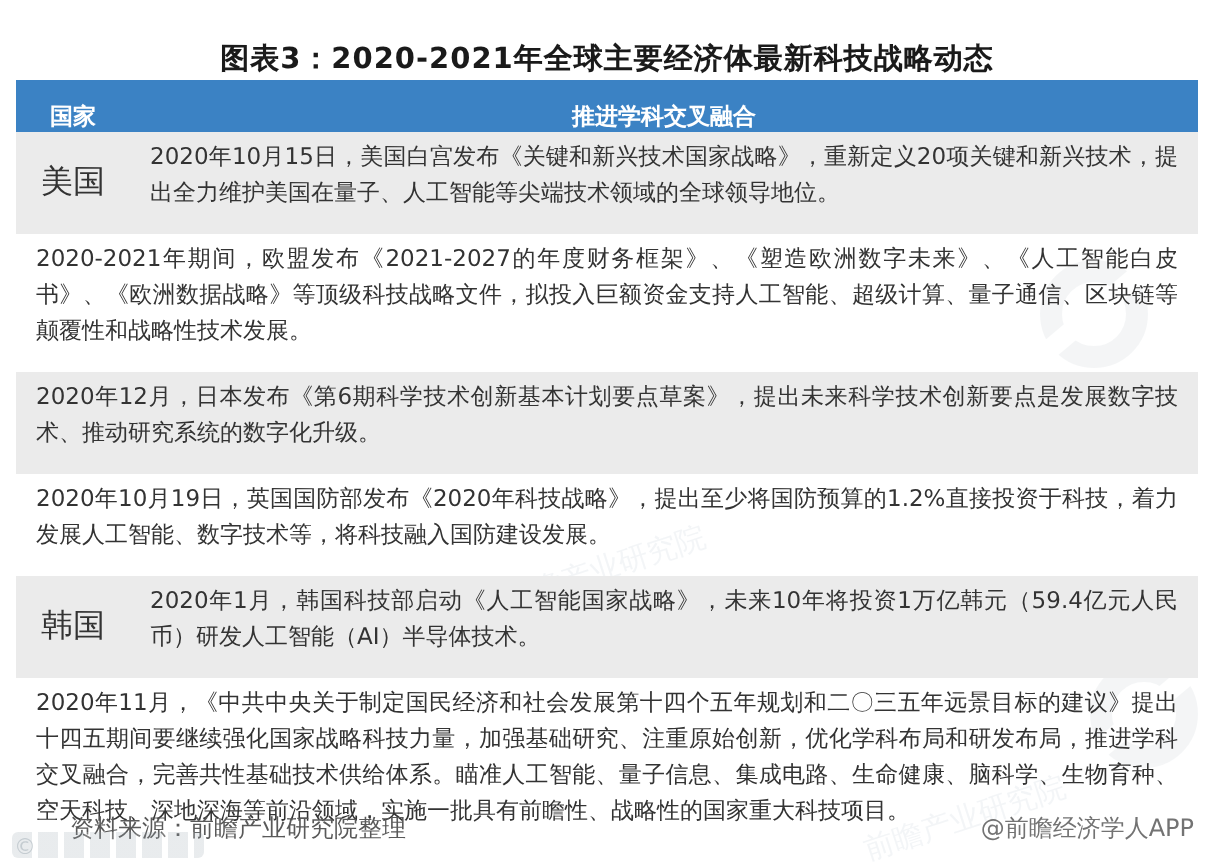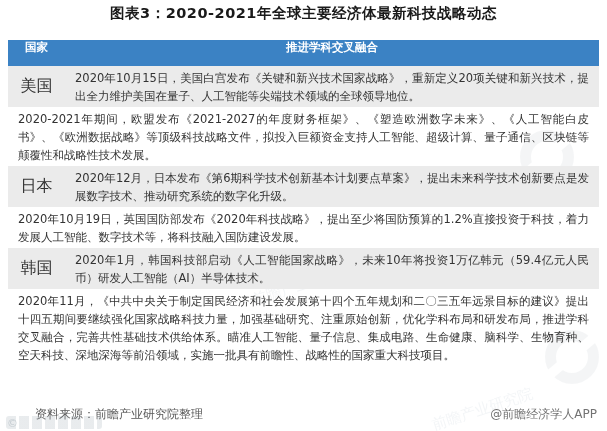--- a/index.html
+++ b/index.html
@@ -5,36 +5,36 @@
   * { margin:0; padding:0; box-sizing:border-box; }
   html,body { width:607px; height:431px; }
   body {
     font-family:"DejaVu Sans","Liberation Sans",sans-serif;
     background:#ffffff;
     position:relative;
     overflow:hidden;
     color:#333;
   }
   .page-title {
-    padding-top:4px;
+    padding-top:20px;
     text-align:center;
     font-size:14.5px;
     font-weight:bold;
     color:#1a1a1a;
     letter-spacing:0.5px;
   }
   .table-wrap {
     position:absolute;
     left:8px; right:8px; top:40px;
   }
   .thead {
     display:flex;
     background:#3b82c4;
     height:26px;
-    align-items:flex-start;
+    align-items:flex-end;
     color:#ffffff;
     font-weight:bold;
     font-size:11.5px;
   }
   .col-country {
     width:57px;
     flex-shrink:0;
     text-align:center;
   }
   .col-policy {
@@ -45,21 +45,21 @@
   .trow { display:flex; }
   .trow.alt { background:#ebebeb; }
   .trow .col-country {
     display:flex;
     align-items:center;
     justify-content:center;
     font-size:16px;
     color:#333;
   }
   .trow .col-policy {
-    padding:3px 10px 2px 10px;
+    padding:3px 10px 12px 10px;
     font-size:11.5px;
     line-height:18px;
     text-align:justify;
     color:#333;
   }
   .footer {
     position:absolute;
     left:8px; right:10px; bottom:8px;
     display:flex;
     justify-content:space-between;
@@ -131,21 +131,20 @@
   </div>
 
   <div class="trow alt">
     <div class="col-country">美国</div>
     <div class="col-policy">2020年10月15日，美国白宫发布《关键和新兴技术国家战略》，重新定义20项关键和新兴技术，提出全力维护美国在量子、人工智能等尖端技术领域的全球领导地位。</div>
   </div>
   <div class="trow">
     <div class="col-policy">2020-2021年期间，欧盟发布《2021-2027的年度财务框架》、《塑造欧洲数字未来》、《人工智能白皮书》、《欧洲数据战略》等顶级科技战略文件，拟投入巨额资金支持人工智能、超级计算、量子通信、区块链等颠覆性和战略性技术发展。</div>
   </div>
   <div class="trow alt">
-    <div class="col-country">日本</div>
     <div class="col-policy">2020年12月，日本发布《第6期科学技术创新基本计划要点草案》，提出未来科学技术创新要点是发展数字技术、推动研究系统的数字化升级。</div>
   </div>
   <div class="trow">
     <div class="col-policy">2020年10月19日，英国国防部发布《2020年科技战略》，提出至少将国防预算的1.2%直接投资于科技，着力发展人工智能、数字技术等，将科技融入国防建设发展。</div>
   </div>
   <div class="trow alt">
     <div class="col-country">韩国</div>
     <div class="col-policy">2020年1月，韩国科技部启动《人工智能国家战略》，未来10年将投资1万亿韩元（59.4亿元人民币）研发人工智能（AI）半导体技术。</div>
   </div>
   <div class="trow">

